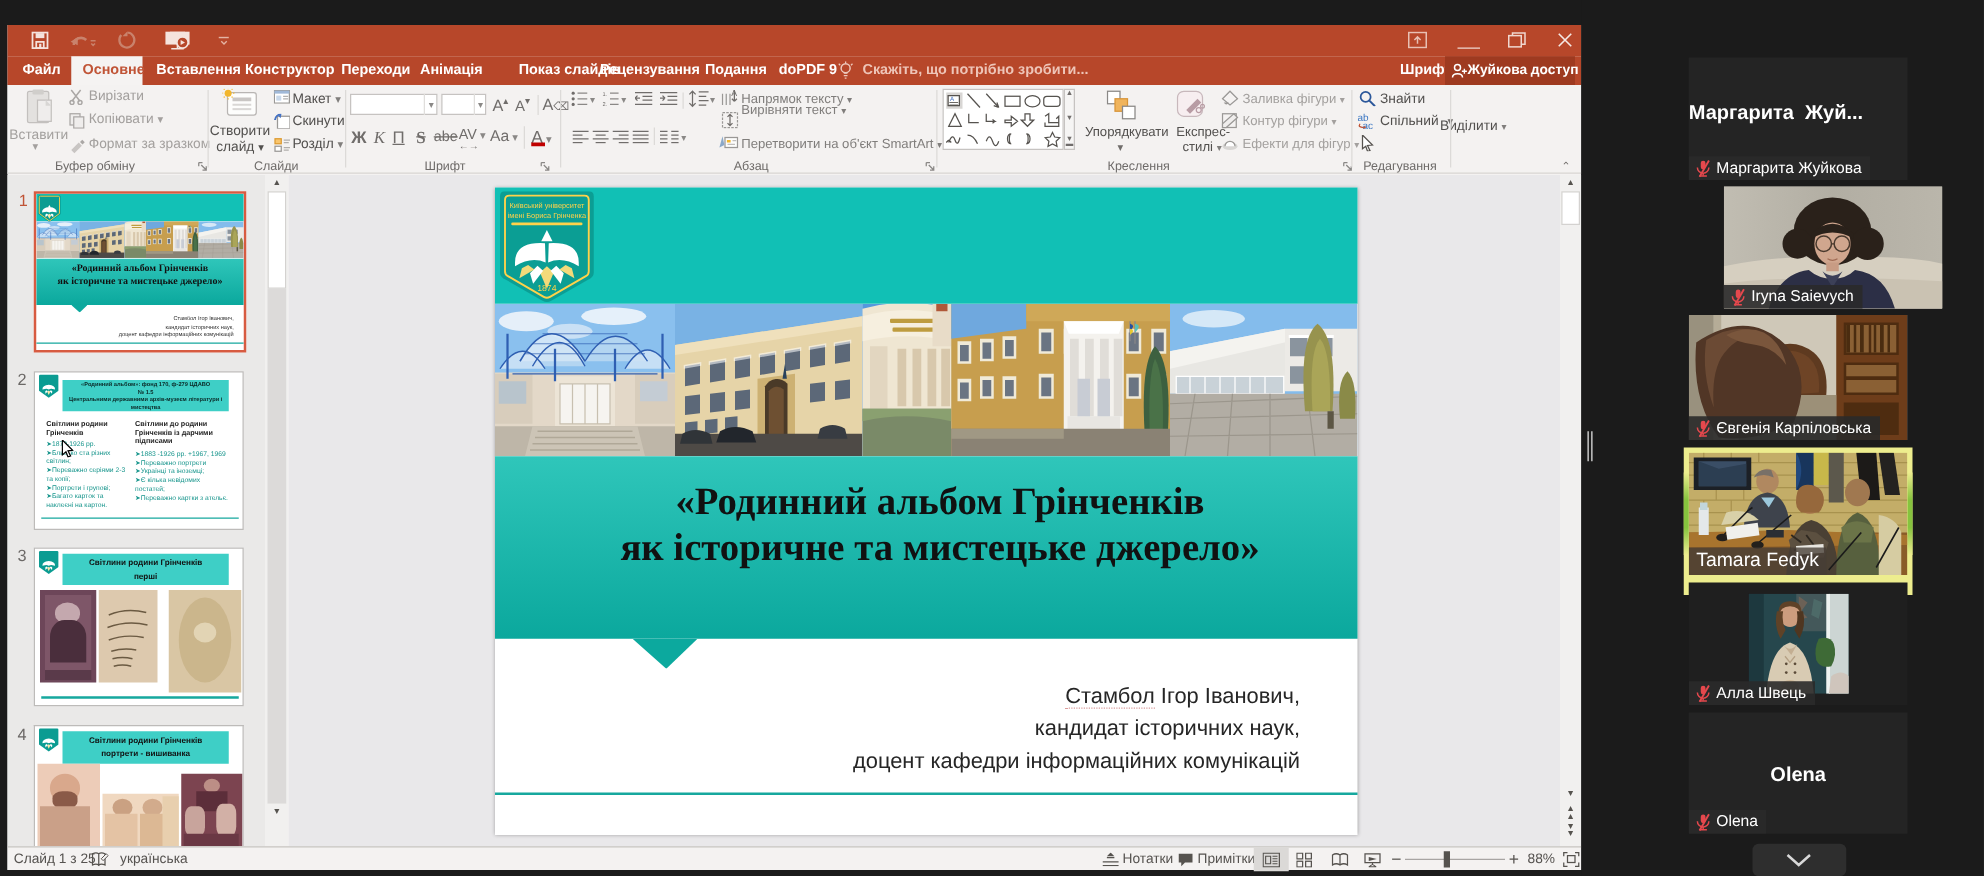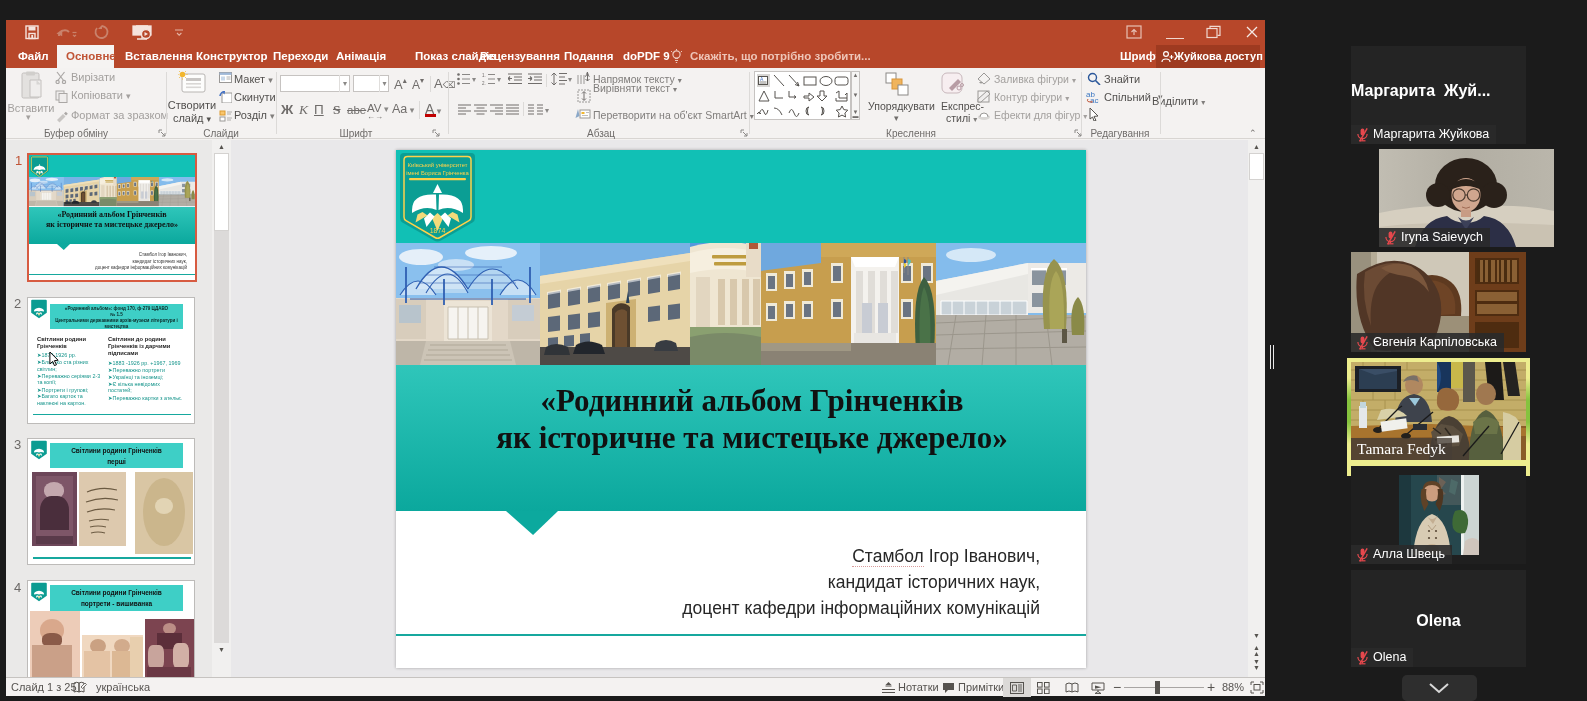--- a/index.html
+++ b/index.html
@@ -840,21 +840,21 @@
           <g fill="#e5484d">
             <rect x="5.6" y="1.5" width="3.8" height="7" rx="1.9"></rect>
             <path d="M3.5 7 a4 4 0 0 0 8 0 l1.2 0 a5.2 5.2 0 0 1 -10.4 0 z"></path>
             <rect x="6.9" y="11.5" width="1.2" height="2"></rect>
             <rect x="4.5" y="13.2" width="6" height="1.2"></rect>
             <path d="M11.5 1 L4 14 l1.3 .8 L12.8 1.8 z"></path>
           </g>
         </svg>
     </div>
 
-    <div class="abs" style="left:82px;top:358px;width:183px;height:118px;background:#eded8e;font-family:Liberation Serif, serif;">
+    <div class="abs" style="left:82px;top:358px;width:183px;height:118px;background:#eded8e;">
       <div class="abs" style="left:0;top:20px;width:4px;height:66px;background:linear-gradient(180deg,#eded8e,#86c33e,#86c33e,#eded8e);"></div>
       <div class="abs" style="left:179px;top:20px;width:4px;height:66px;background:linear-gradient(180deg,#eded8e,#86c33e,#86c33e,#eded8e);"></div>
       <div class="abs" style="left:4px;top:4px;width:175px;height:98px;overflow:hidden;">
         <svg width="175" height="98" viewBox="0 0 175 98">
           <rect width="175" height="98" fill="#c3ad68"></rect>
           <g stroke="#a8924e" stroke-width="1">
               <path d="M0 8 h175 M0 18 h175 M0 28 h175 M0 38 h175 M0 48 h175 M0 58 h175"></path>
               <path d="M12 0 v8 M34 0 v8 M56 0 v8 M22 8 v10 M44 8 v10 M12 18 v10 M34 18 v10 M22 28 v10 M44 28 v10 M12 38 v10 M34 38 v10"></path>
             </g>
           <rect x="4" y="4" width="46" height="26" fill="#1c2026"></rect>

